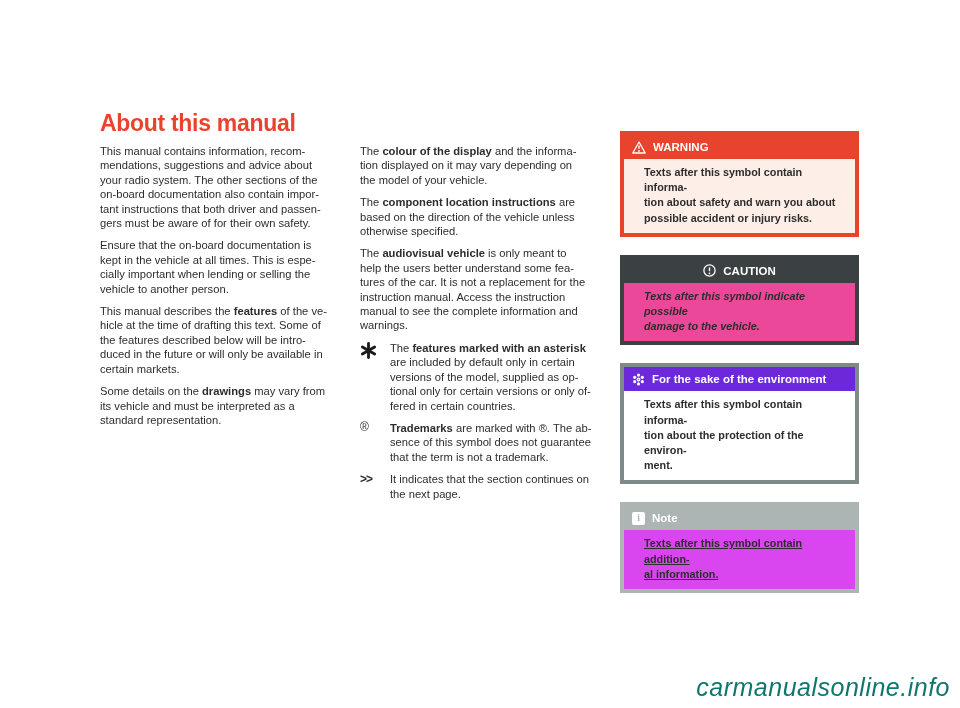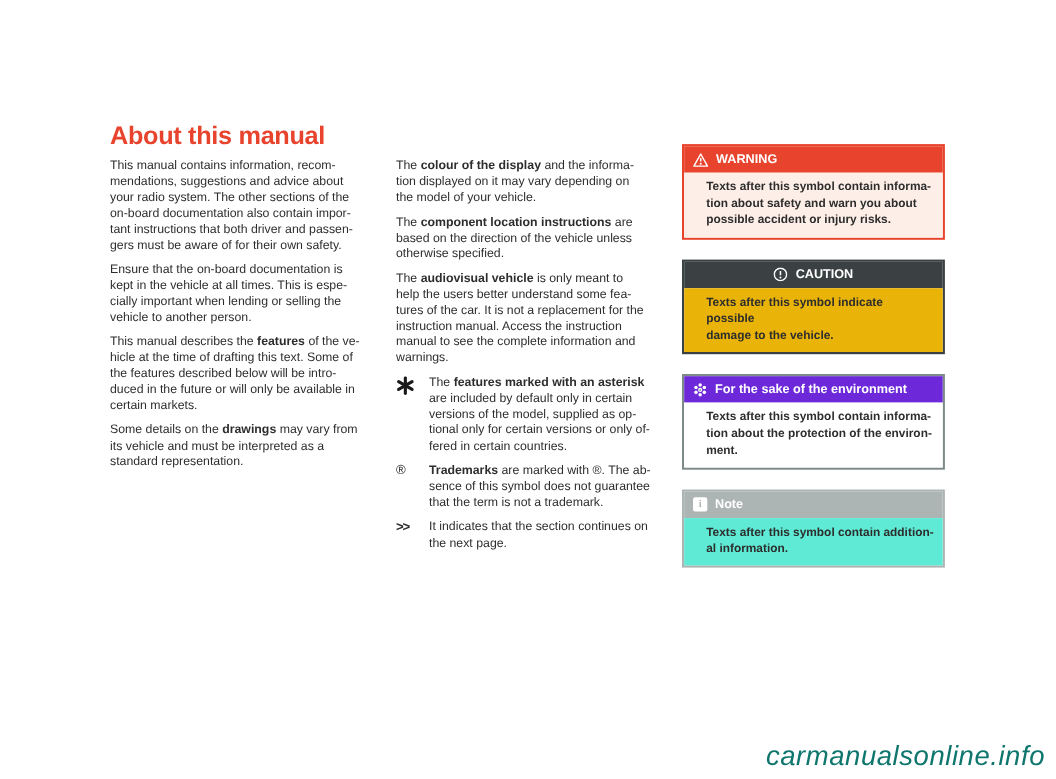--- a/index.html
+++ b/index.html
@@ -24,21 +24,21 @@
   .para { margin: 0 0 8px 0; }
   .sym-items { margin-top: 5px; }
   .sym-item { display: flex; margin-bottom: 8px; }
   .sym-cell { width: 30px; flex: none; }
   .sym-text { flex: 1; }
   .asterisk-svg { margin-top: 1px; }
   .reg-sym { font-size: 12px; line-height: 13px; }
   .next-page-sym { font-weight: bold; font-size: 12px; letter-spacing: -1px; }
 
   .notices { position: absolute; left: 620px; top: 131px; width: 239px; }
-  .notice { margin-bottom: 18px; border: 2px solid #0f766e; box-sizing: border-box; }
+  .notice { margin-bottom: 18px; border: 4px solid #0f766e; box-sizing: border-box; }
   .notice-header {
     height: 24px; display: flex; align-items: center; gap: 7px;
     padding: 0 8px; font-weight: bold; font-size: 11.5px; color: #fff;
   }
   .notice-body {
     padding: 6px 8px 7px 20px;
     font-weight: bold; font-size: 10.8px; line-height: 15.2px;
     color: #2d2d2d;
   }
   .notice-icon { flex: none; display: block; }
@@ -110,21 +110,21 @@
 
   <div class="notice" style="border-color: rgb(59, 65, 66);">
     <div class="notice-header" style="background-color: rgb(59, 65, 66); color: rgb(255, 255, 255); justify-content: center;">
       <svg class="notice-icon" width="13" height="13" viewBox="0 0 13 13">
         <circle cx="6.5" cy="6.5" r="5.6" fill="none" stroke="#fff" stroke-width="1.3"></circle>
         <line x1="6.5" y1="3.4" x2="6.5" y2="7.2" stroke="#fff" stroke-width="1.4"></line>
         <circle cx="6.5" cy="9.3" r="0.9" fill="#fff"></circle>
       </svg>
       <span>CAUTION</span>
     </div>
-    <div class="notice-body" style="background-color: #eab308;">Texts after this symbol indicate possible<br>damage to the vehicle.</div>
+    <div class="notice-body" style="background-color: #ec4899; font-style: italic;">Texts after this symbol indicate possible<br>damage to the vehicle.</div>
   </div>
 
   <div class="notice" style="border-color: rgb(125, 138, 137);">
     <div class="notice-header" style="background-color: #6d28d9; color: rgb(255, 255, 255);">
       <svg class="notice-icon" width="13" height="13" viewBox="0 0 13 13">
         <g fill="#fff">
           <circle cx="6.5" cy="2.1" r="1.6"></circle>
           <circle cx="10.3" cy="4.3" r="1.6"></circle>
           <circle cx="10.3" cy="8.7" r="1.6"></circle>
           <circle cx="6.5" cy="10.9" r="1.6"></circle>
@@ -137,18 +137,18 @@
       <span>For the sake of the environment</span>
     </div>
     <div class="notice-body" style="background-color: rgb(255, 255, 255);">Texts after this symbol contain informa-<br>tion about the protection of the environ-<br>ment.</div>
   </div>
 
   <div class="notice" style="border-color: rgb(173, 181, 180);">
     <div class="notice-header" style="background-color: rgb(173, 181, 180); color: rgb(255, 255, 255);">
       <span class="note-i-icon">i</span>
       <span>Note</span>
     </div>
-    <div class="notice-body" style="background-color: #5eead4;">Texts after this symbol contain addition-<br>al information.</div>
+    <div class="notice-body" style="background-color: #d946ef; text-decoration: underline;">Texts after this symbol contain addition-<br>al information.</div>
   </div>
 
 </div>
 
 <div class="watermark">carmanualsonline.info</div>
 
 </body></html>

